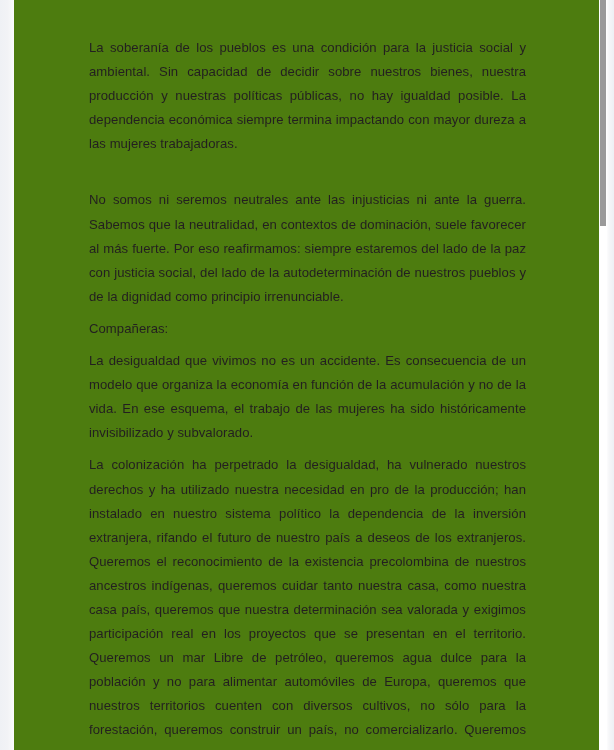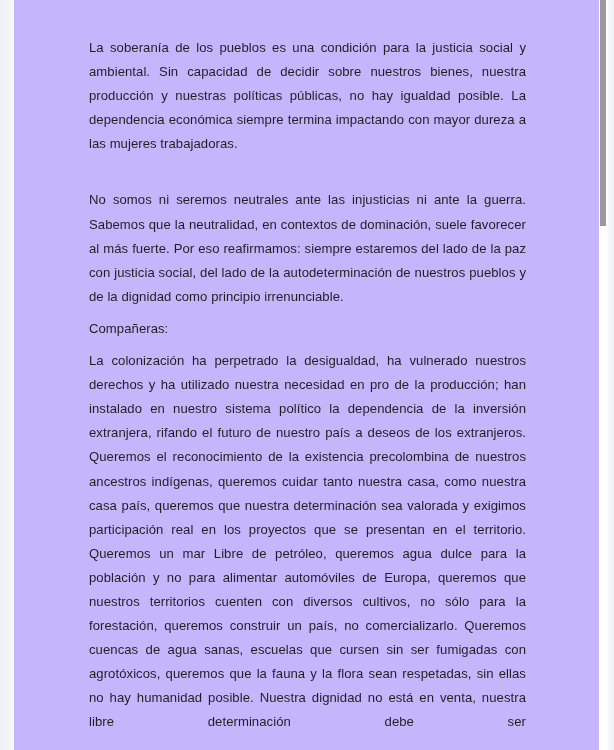--- a/index.html
+++ b/index.html
@@ -40,21 +40,21 @@
     background: linear-gradient(to left, #eef0f4 0%, #f4f5f7 60%, #fcfcfd 100%);
   }
 
   
   #page {
     position: absolute;
     left: 14px;
     top: 0;
     width: 593px;
     height: 750px;
-    background: #c4b5fd;
+    background: #4d7c0f;
     box-sizing: border-box;
   }
 
   #text-column {
     position: absolute;
     left: 75px;     
     top: 36px;
     width: 437px;   
   }
 
@@ -115,20 +115,21 @@
   <div id="page">
     <div id="text-column">
 
       <p class="para gap-after last-line-natural">La soberanía de los pueblos es una condición para la justicia social y ambiental. Sin capacidad de decidir sobre nuestros bienes, nuestra producción y nuestras políticas públicas, no hay igualdad posible. La dependencia económica siempre termina impactando con mayor dureza a las mujeres trabajadoras.</p>
 
 
       <p class="para last-line-natural">No somos ni seremos neutrales ante las injusticias ni ante la guerra. Sabemos que la neutralidad, en contextos de dominación, suele favorecer al más fuerte. Por eso reafirmamos: siempre estaremos del lado de la paz con justicia social, del lado de la autodeterminación de nuestros pueblos y de la dignidad como principio irrenunciable.</p>
 
       <p class="para plain">Compañeras:</p>
 
+      <p class="para last-line-natural">La desigualdad que vivimos no es un accidente. Es consecuencia de un modelo que organiza la economía en función de la acumulación y no de la vida. En ese esquema, el trabajo de las mujeres ha sido históricamente invisibilizado y subvalorado.</p>
 
       <p class="para clipped">La colonización ha perpetrado la desigualdad, ha vulnerado nuestros derechos y ha utilizado nuestra necesidad en pro de la producción; han instalado en nuestro sistema político la dependencia de la inversión extranjera, rifando el futuro de nuestro país a deseos de los extranjeros. Queremos el reconocimiento de la existencia precolombina de nuestros ancestros indígenas, queremos cuidar tanto nuestra casa, como nuestra casa país, queremos que nuestra determinación sea valorada y exigimos participación real en los proyectos que se presentan en el territorio. Queremos un mar Libre de petróleo, queremos agua dulce para la población y no para alimentar automóviles de Europa, queremos que nuestros territorios cuenten con diversos cultivos, no sólo para la forestación, queremos construir un país, no comercializarlo. Queremos cuencas de agua sanas, escuelas que cursen sin ser fumigadas con agrotóxicos, queremos que la fauna y la flora sean respetadas, sin ellas no hay humanidad posible. Nuestra dignidad no está en venta, nuestra libre determinación debe ser</p>
 
     </div>
   </div>
 
   <div id="page-edge-right"></div>
 
   <div id="scrollbar-track">
     <div id="scrollbar-thumb"></div>

